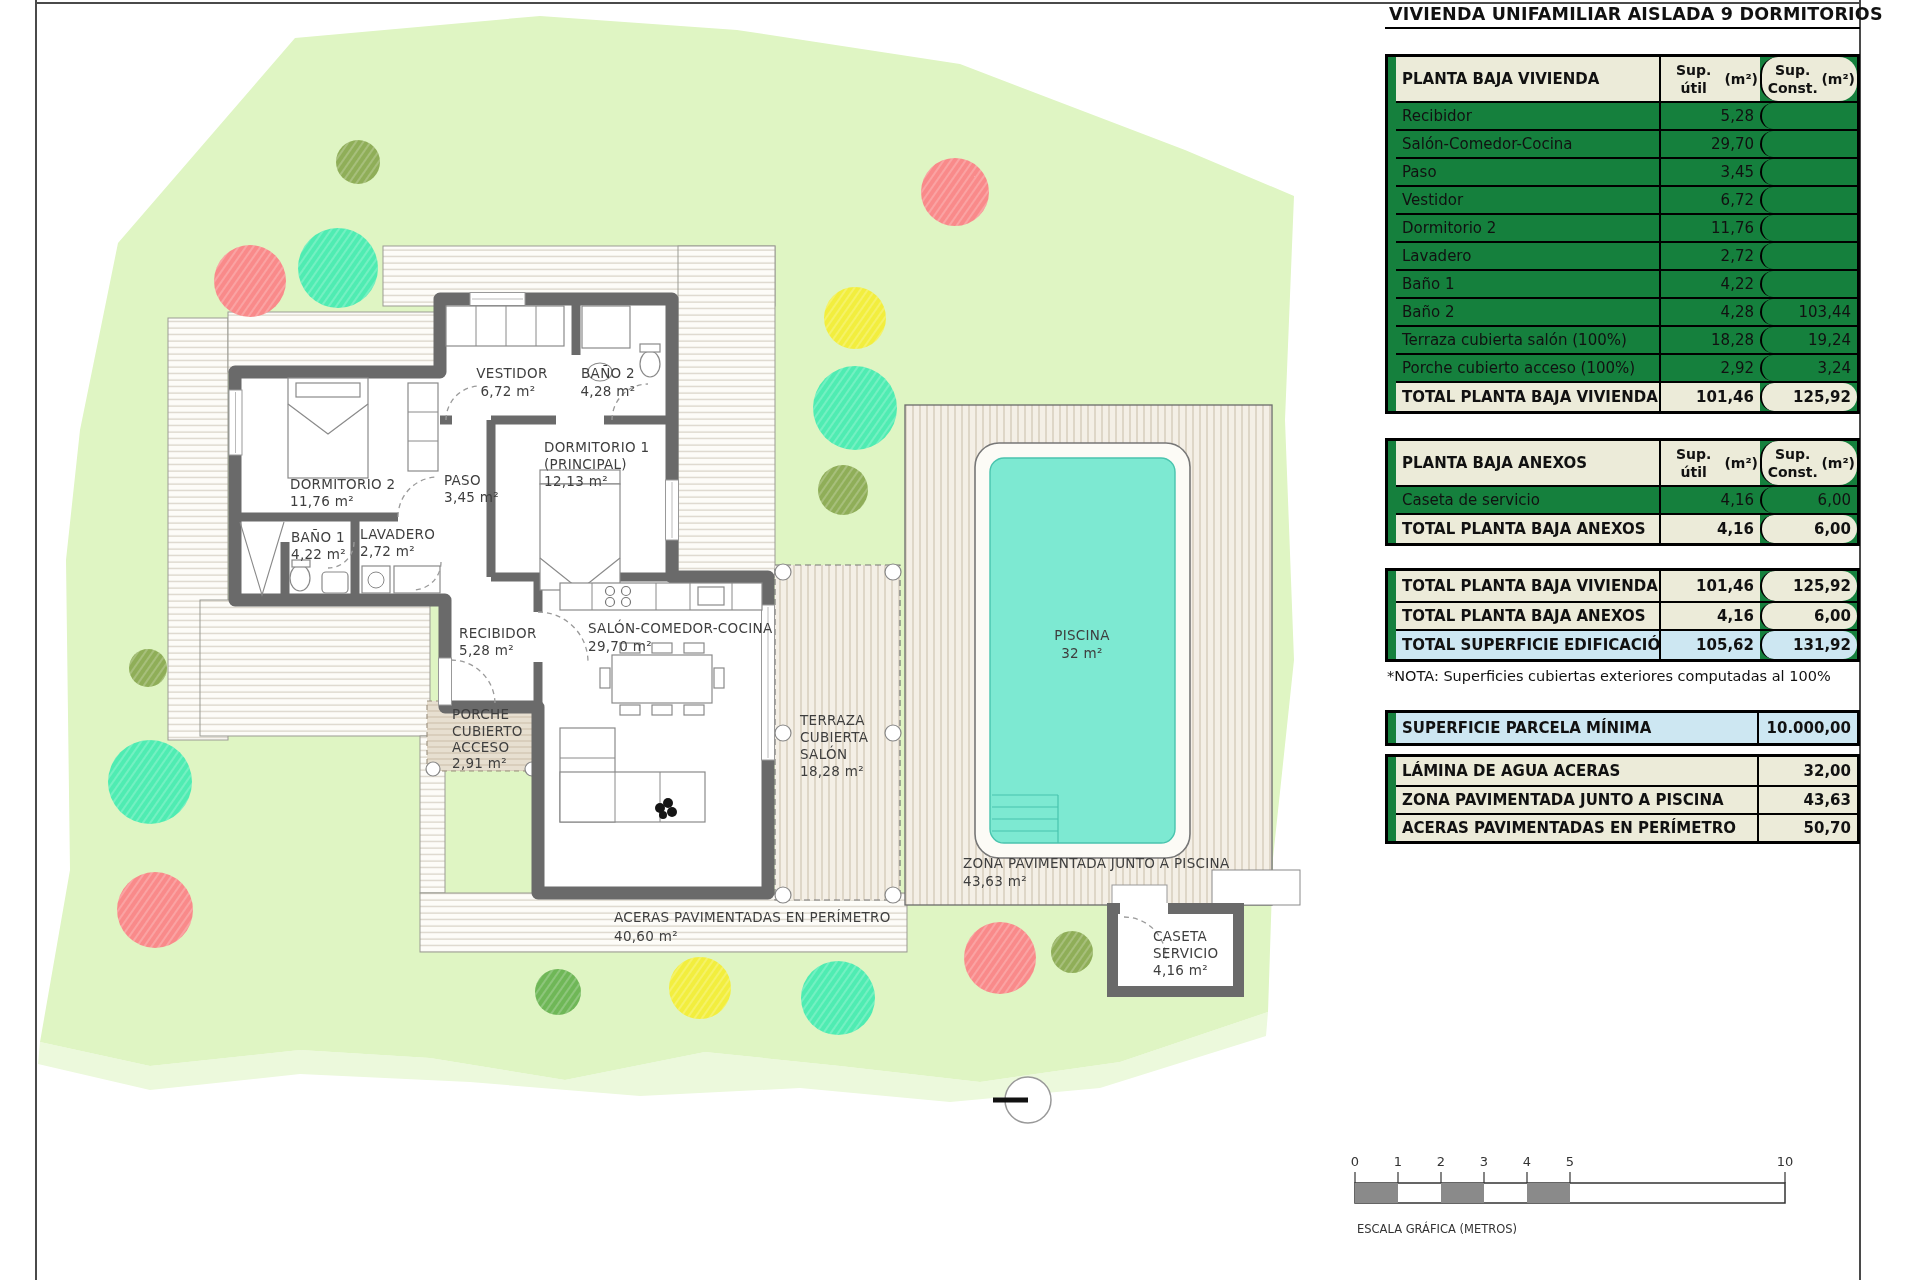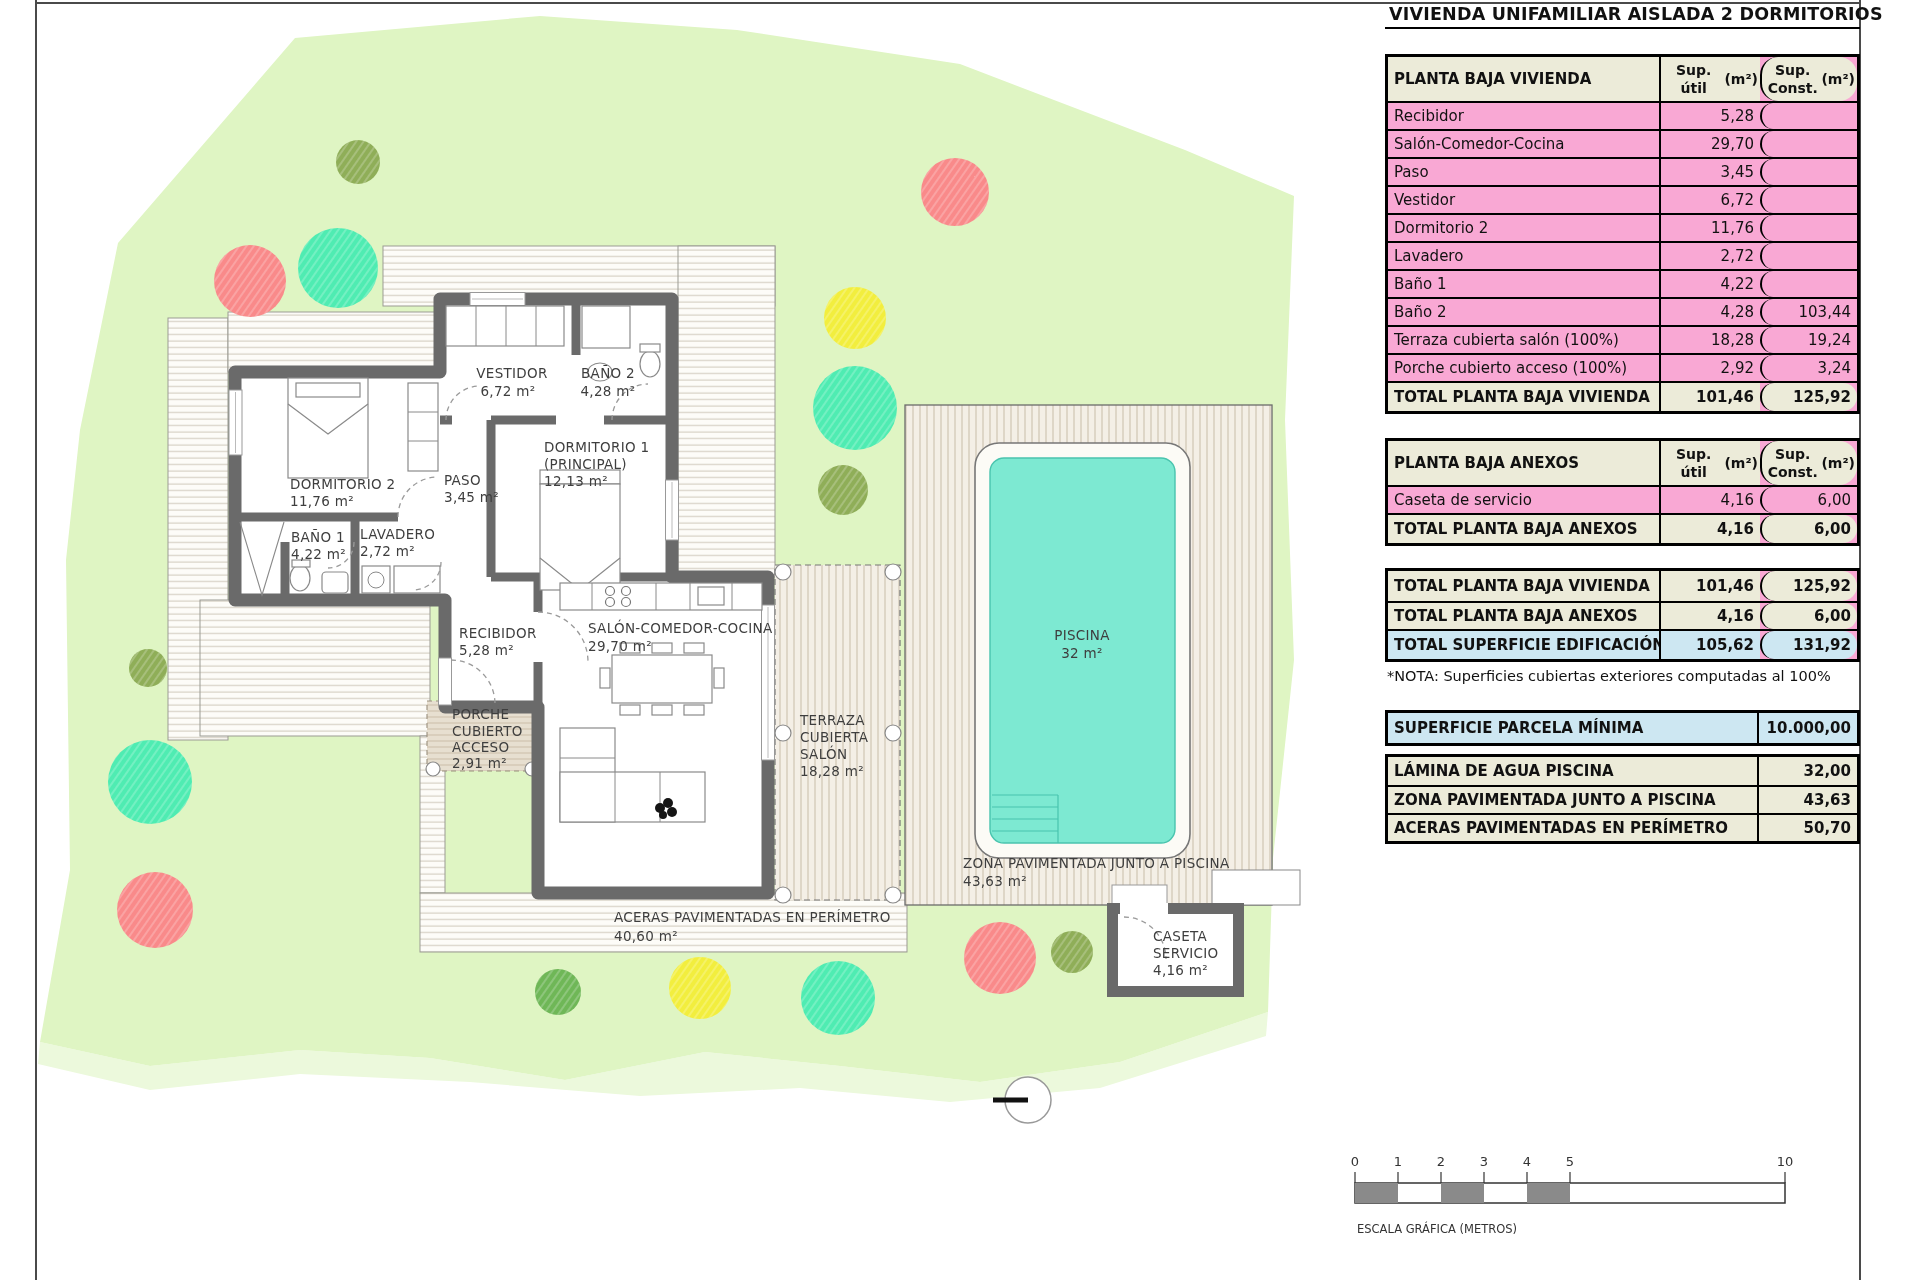--- a/index.html
+++ b/index.html
@@ -6,21 +6,21 @@
   html,body { background:#ffffff; }
   .sheet { position:relative; width:1920px; height:1280px; background:#ffffff; overflow:hidden;
            font-family:"DejaVu Sans", sans-serif; }
   .plan-svg { position:absolute; left:0; top:0; width:1920px; height:1280px; }
 
   
   .tpanel { position:absolute; left:1385px; top:1px; width:475px; color:#111; }
   .ttl { font-size:17.5px; font-weight:bold; height:28px; padding:3px 4px 0 4px;
          border-bottom:2px solid #000; letter-spacing:.2px; white-space:nowrap; }
   .sp { width:100%; }
-  .tb { border:3px solid #000; background:#f9a8d4; }
+  .tb { border:3px solid #000; background:#15803d;padding-left:8px; }
   .trow { display:flex; border-top:2px solid #000; font-size:15px; }
   .tb .trow:first-child { border-top:none; }
   .r28 { height:28px; } .r30 { height:30px; } .r44 { height:44px; }
   .cl { flex:1; padding:2px 6px; display:flex; align-items:center; overflow:hidden; white-space:nowrap; }
   .cn, .cn2 { width:101px; border-left:2px solid #000; display:flex; align-items:center;
               justify-content:flex-end; padding:2px 6px; }
   .cn2 { width:97px;border-radius:18px; }
   .cw { width:100px; border-left:2px solid #000; display:flex; align-items:center;
         justify-content:flex-end; padding:2px 6px; }
   .hdr { flex-direction:row; justify-content:center; align-items:center; text-align:center;
@@ -369,21 +369,21 @@
     <text class="sc" x="1441" y="1166">2</text>
     <text class="sc" x="1484" y="1166">3</text>
     <text class="sc" x="1527" y="1166">4</text>
     <text class="sc" x="1570" y="1166">5</text>
     <text class="sc" x="1785" y="1166">10</text>
     <text class="scl" x="1357" y="1233">ESCALA GRÁFICA (METROS)</text>
   </g>
 </svg>
 
 <div class="tpanel">
-  <div class="ttl">VIVIENDA UNIFAMILIAR AISLADA 2 DORMITORIOS</div>
+  <div class="ttl">VIVIENDA UNIFAMILIAR AISLADA 9 DORMITORIOS</div>
   <div class="sp" style="height:25px"></div>
 
   <div class="tb">
     <div class="trow r44">
       <div class="cl cr b">PLANTA BAJA VIVIENDA</div>
       <div class="cn cr b hdr">
             <span>Sup. útil</span>
             <span>(m²)</span>
           </div>
       <div class="cn2 cr b hdr">
@@ -502,21 +502,21 @@
     <div class="trow r30">
       <div class="cl bl b">SUPERFICIE PARCELA MÍNIMA</div>
       <div class="cw bl b">10.000,00</div>
     </div>
   </div>
 
   <div class="sp" style="height:8px"></div>
 
   <div class="tb">
     <div class="trow r28">
-          <div class="cl cr b">LÁMINA DE AGUA PISCINA</div>
+          <div class="cl cr b">LÁMINA DE AGUA ACERAS</div>
           <div class="cw cr b">32,00</div>
         </div>
     <div class="trow r28">
           <div class="cl cr b">ZONA PAVIMENTADA JUNTO A PISCINA</div>
           <div class="cw cr b">43,63</div>
         </div>
     <div class="trow r28">
           <div class="cl cr b">ACERAS PAVIMENTADAS EN PERÍMETRO</div>
           <div class="cw cr b">50,70</div>
         </div>

